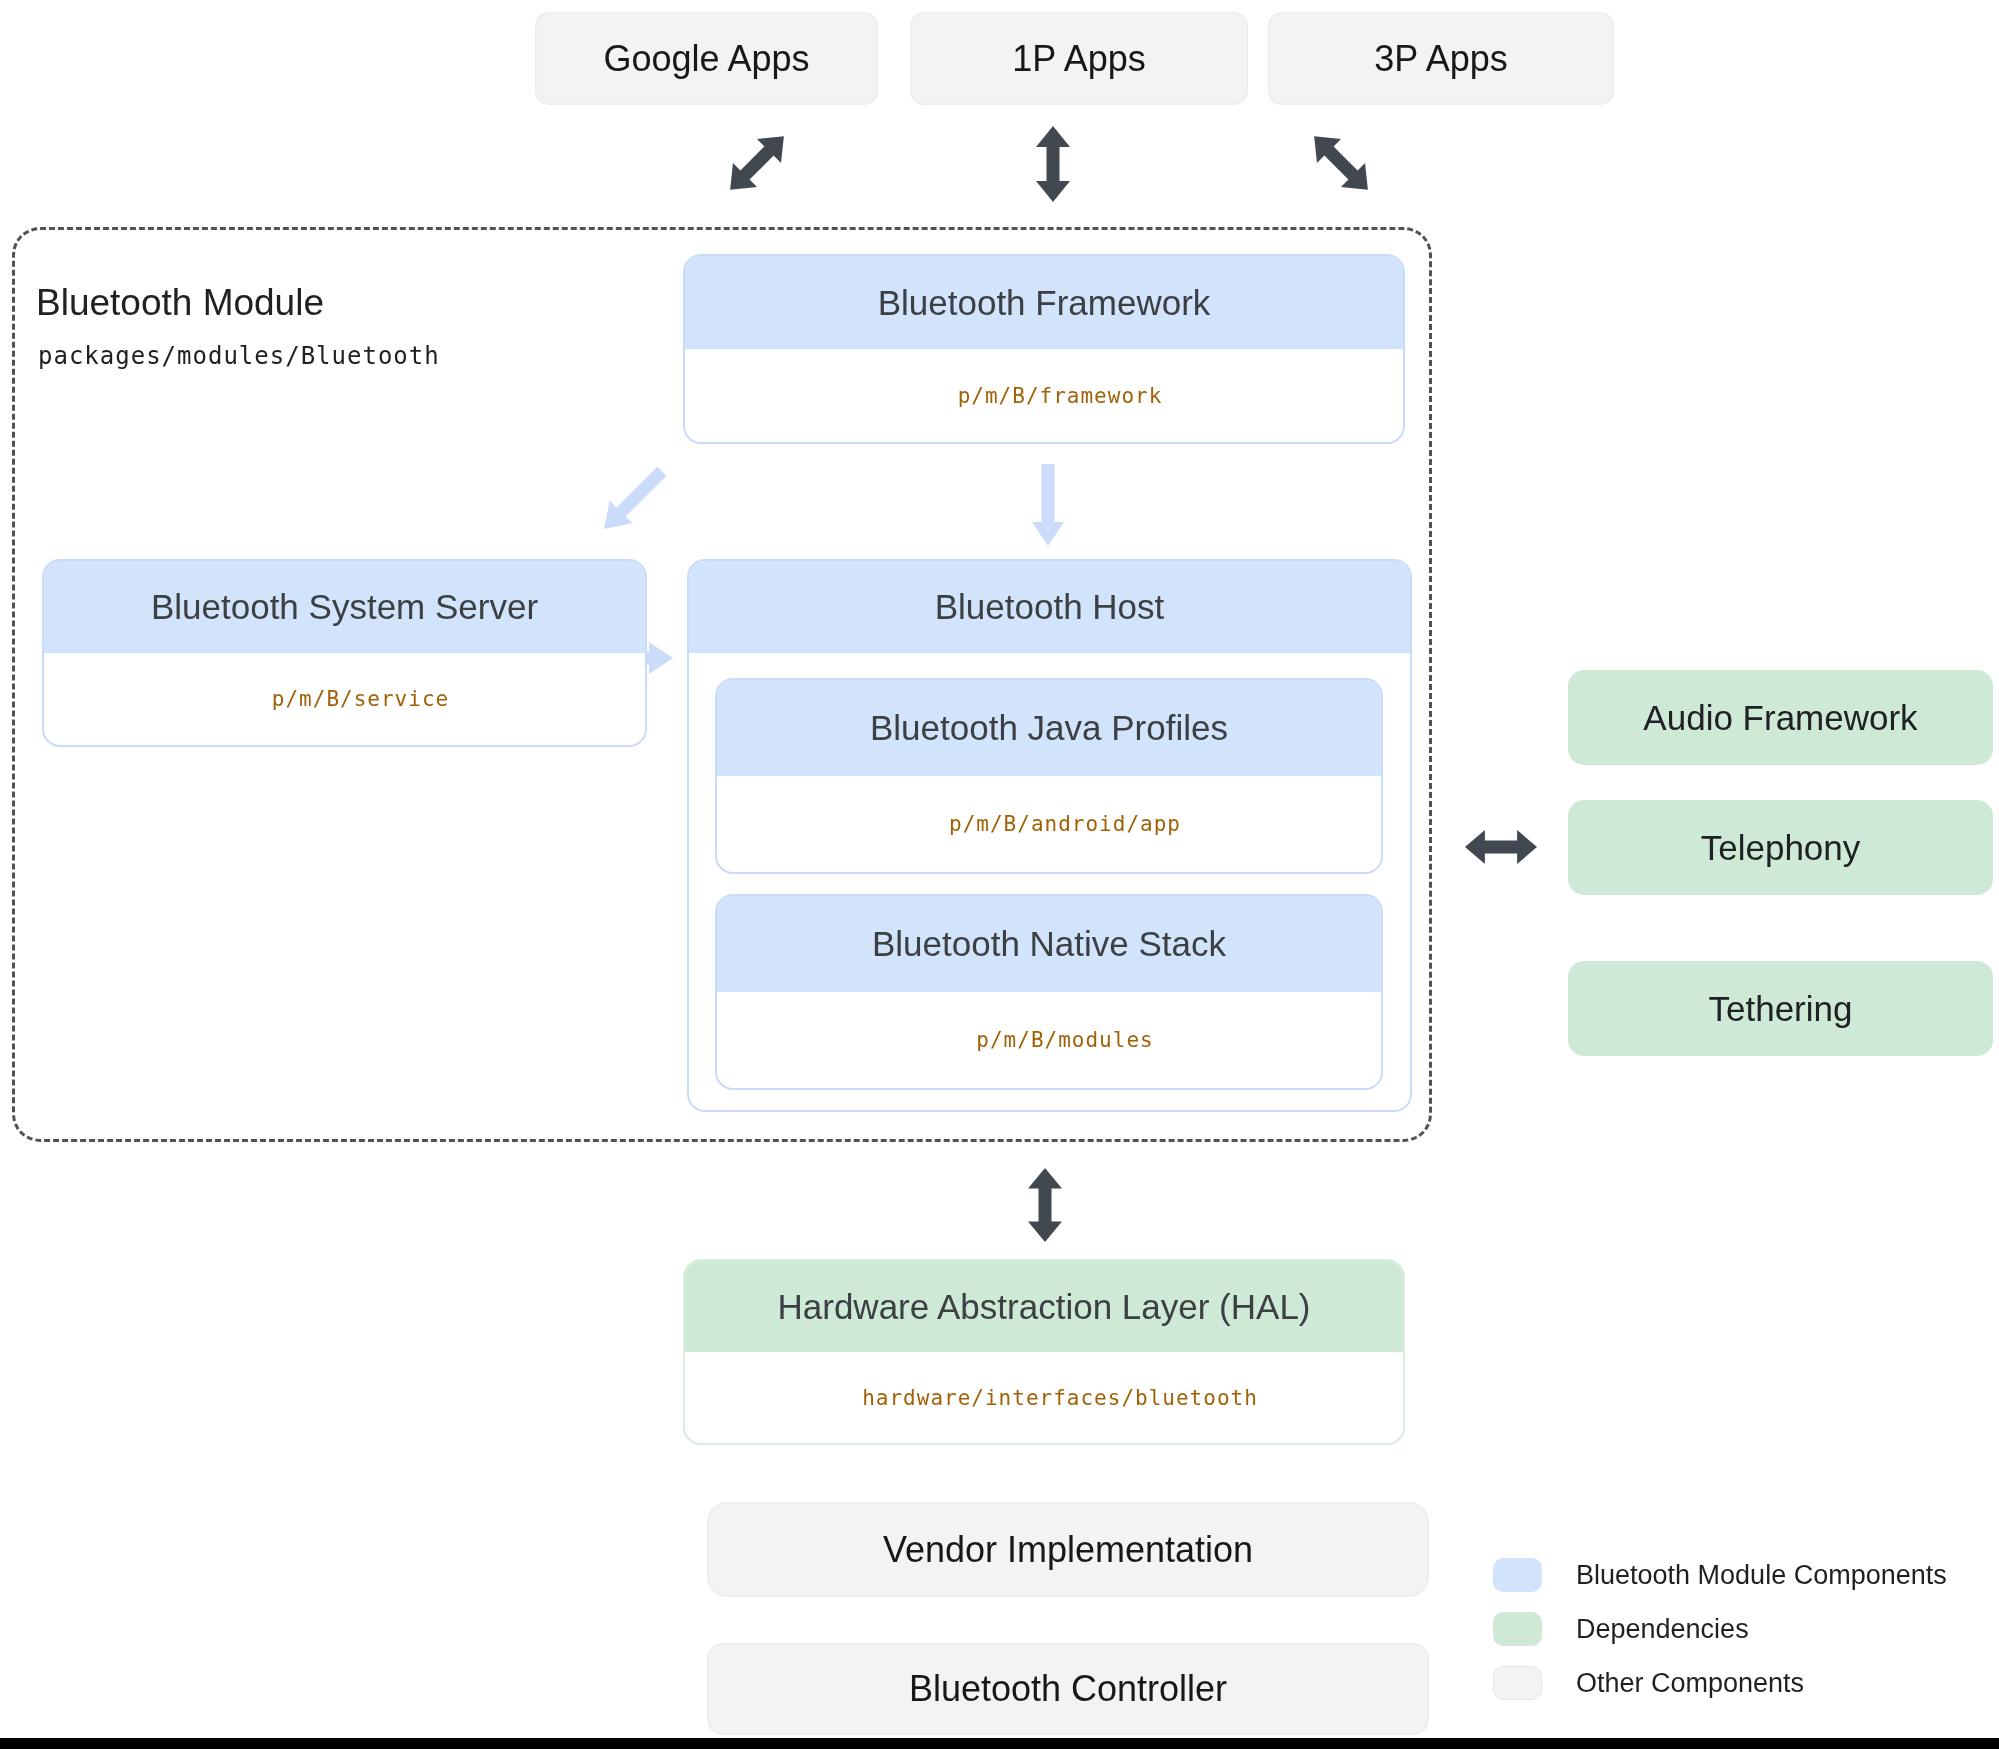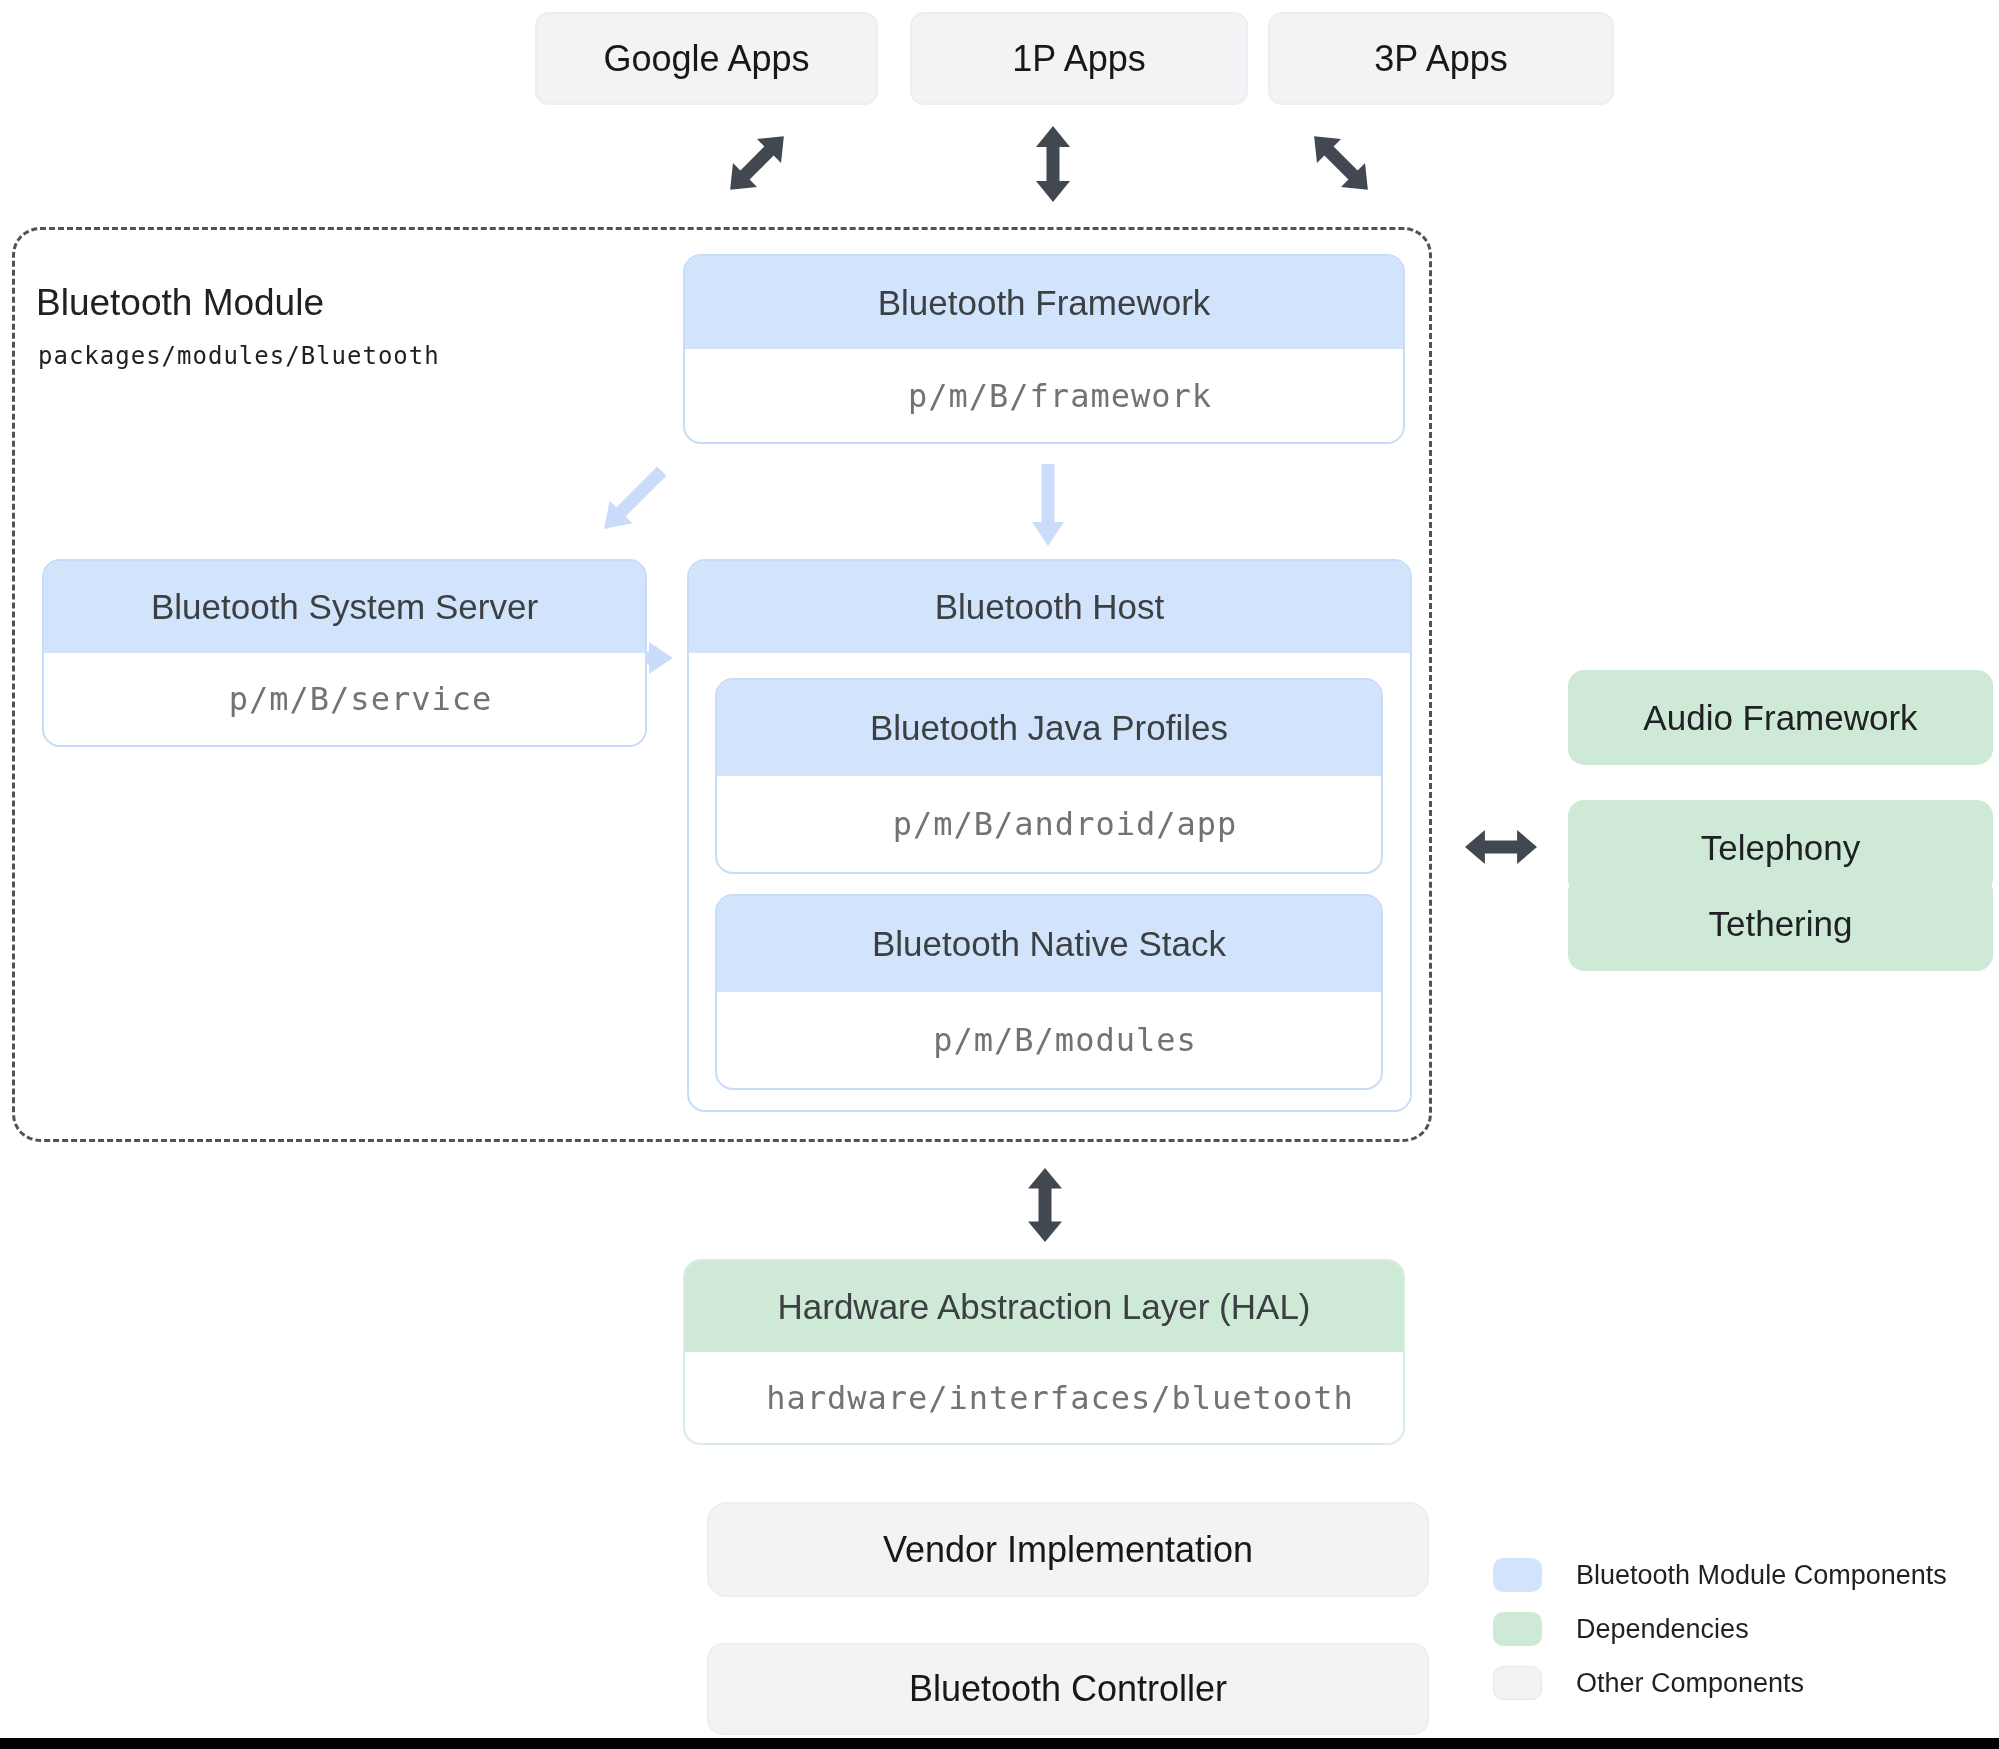--- a/index.html
+++ b/index.html
@@ -34,21 +34,21 @@
     flex:1;display:flex;align-items:center;justify-content:center;
     font-size:35px;color:#3c4043;
   }
   .hd.fixed92{flex:0 0 92px;}
   .blue-bg{background:#d2e3fc;}
   .green-bg{background:#ceead6;}
   .bd{
     flex:1;display:flex;align-items:center;justify-content:center;
     background:#ffffff;
     font-family:"DejaVu Sans Mono", monospace;
-    font-size:32px;color:#737373;letter-spacing:1px;margin-left:32px;
+    font-size:21px;color:#a16207;letter-spacing:1px;margin-left:32px;
   }
   
   .dashed-container{
     position:absolute;left:12px;top:227px;width:1420px;height:915px;
     border:3px dashed #4e5357;border-radius:28px;box-sizing:border-box;
     background:transparent;
   }
   .module-title{
     position:absolute;left:36px;top:282px;
     font-size:37px;color:#202124;
@@ -141,21 +141,21 @@
     <div class="bd">p/m/B/android/app</div>
   </div>
 
   <div class="panel blue-border" style="left:715px;top:894px;width:668px;height:196px">
     <div class="hd blue-bg">Bluetooth Native Stack</div>
     <div class="bd">p/m/B/modules</div>
   </div>
 
   <div class="box green" style="left:1568px;top:670px;width:425px;height:95px">Audio Framework</div>
   <div class="box green" style="left:1568px;top:800px;width:425px;height:95px">Telephony</div>
-  <div class="box green" style="left:1568px;top:876px;width:425px;height:95px">Tethering</div>
+  <div class="box green" style="left:1568px;top:961px;width:425px;height:95px">Tethering</div>
 
   <div class="arrow rot90" style="left:1484px;top:811px">
     <svg width="34" height="72" viewBox="0 0 34 76" preserveAspectRatio="none">
       <path d="M17 0 L34 21 L23.5 21 L23.5 55 L34 55 L17 76 L0 55 L10.5 55 L10.5 21 L0 21 Z" fill="#414850"></path>
     </svg>
   </div>
 
   <div class="arrow" style="left:1028px;top:1168px">
     <svg width="34" height="74" viewBox="0 0 34 76" preserveAspectRatio="none">
       <path d="M17 0 L34 21 L23.5 21 L23.5 55 L34 55 L17 76 L0 55 L10.5 55 L10.5 21 L0 21 Z" fill="#414850"></path>

